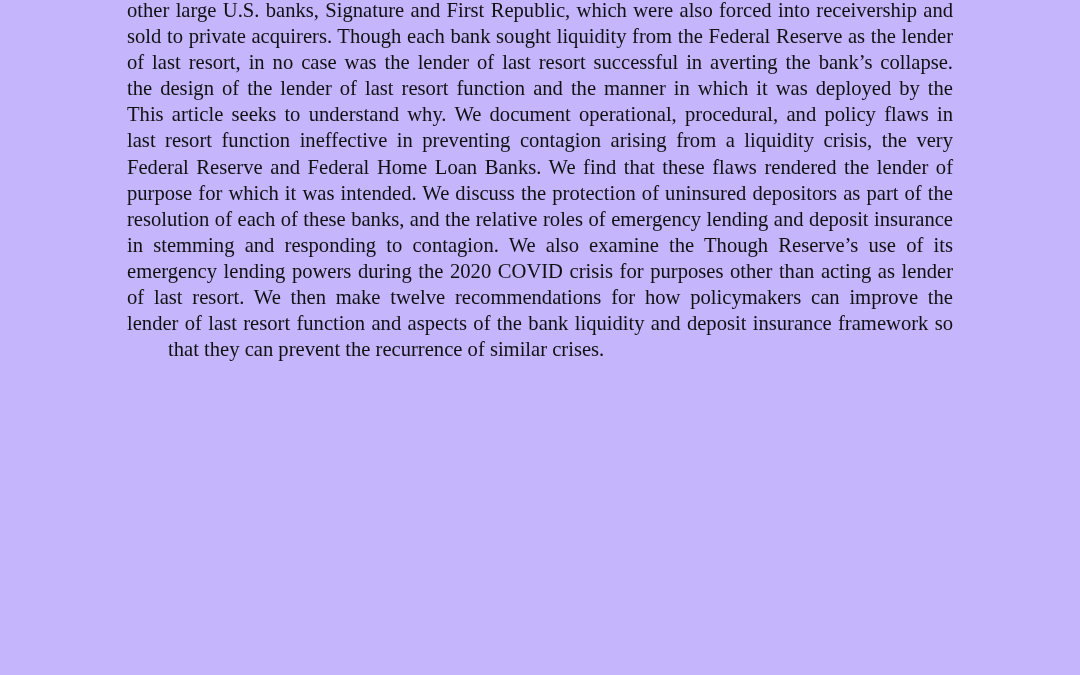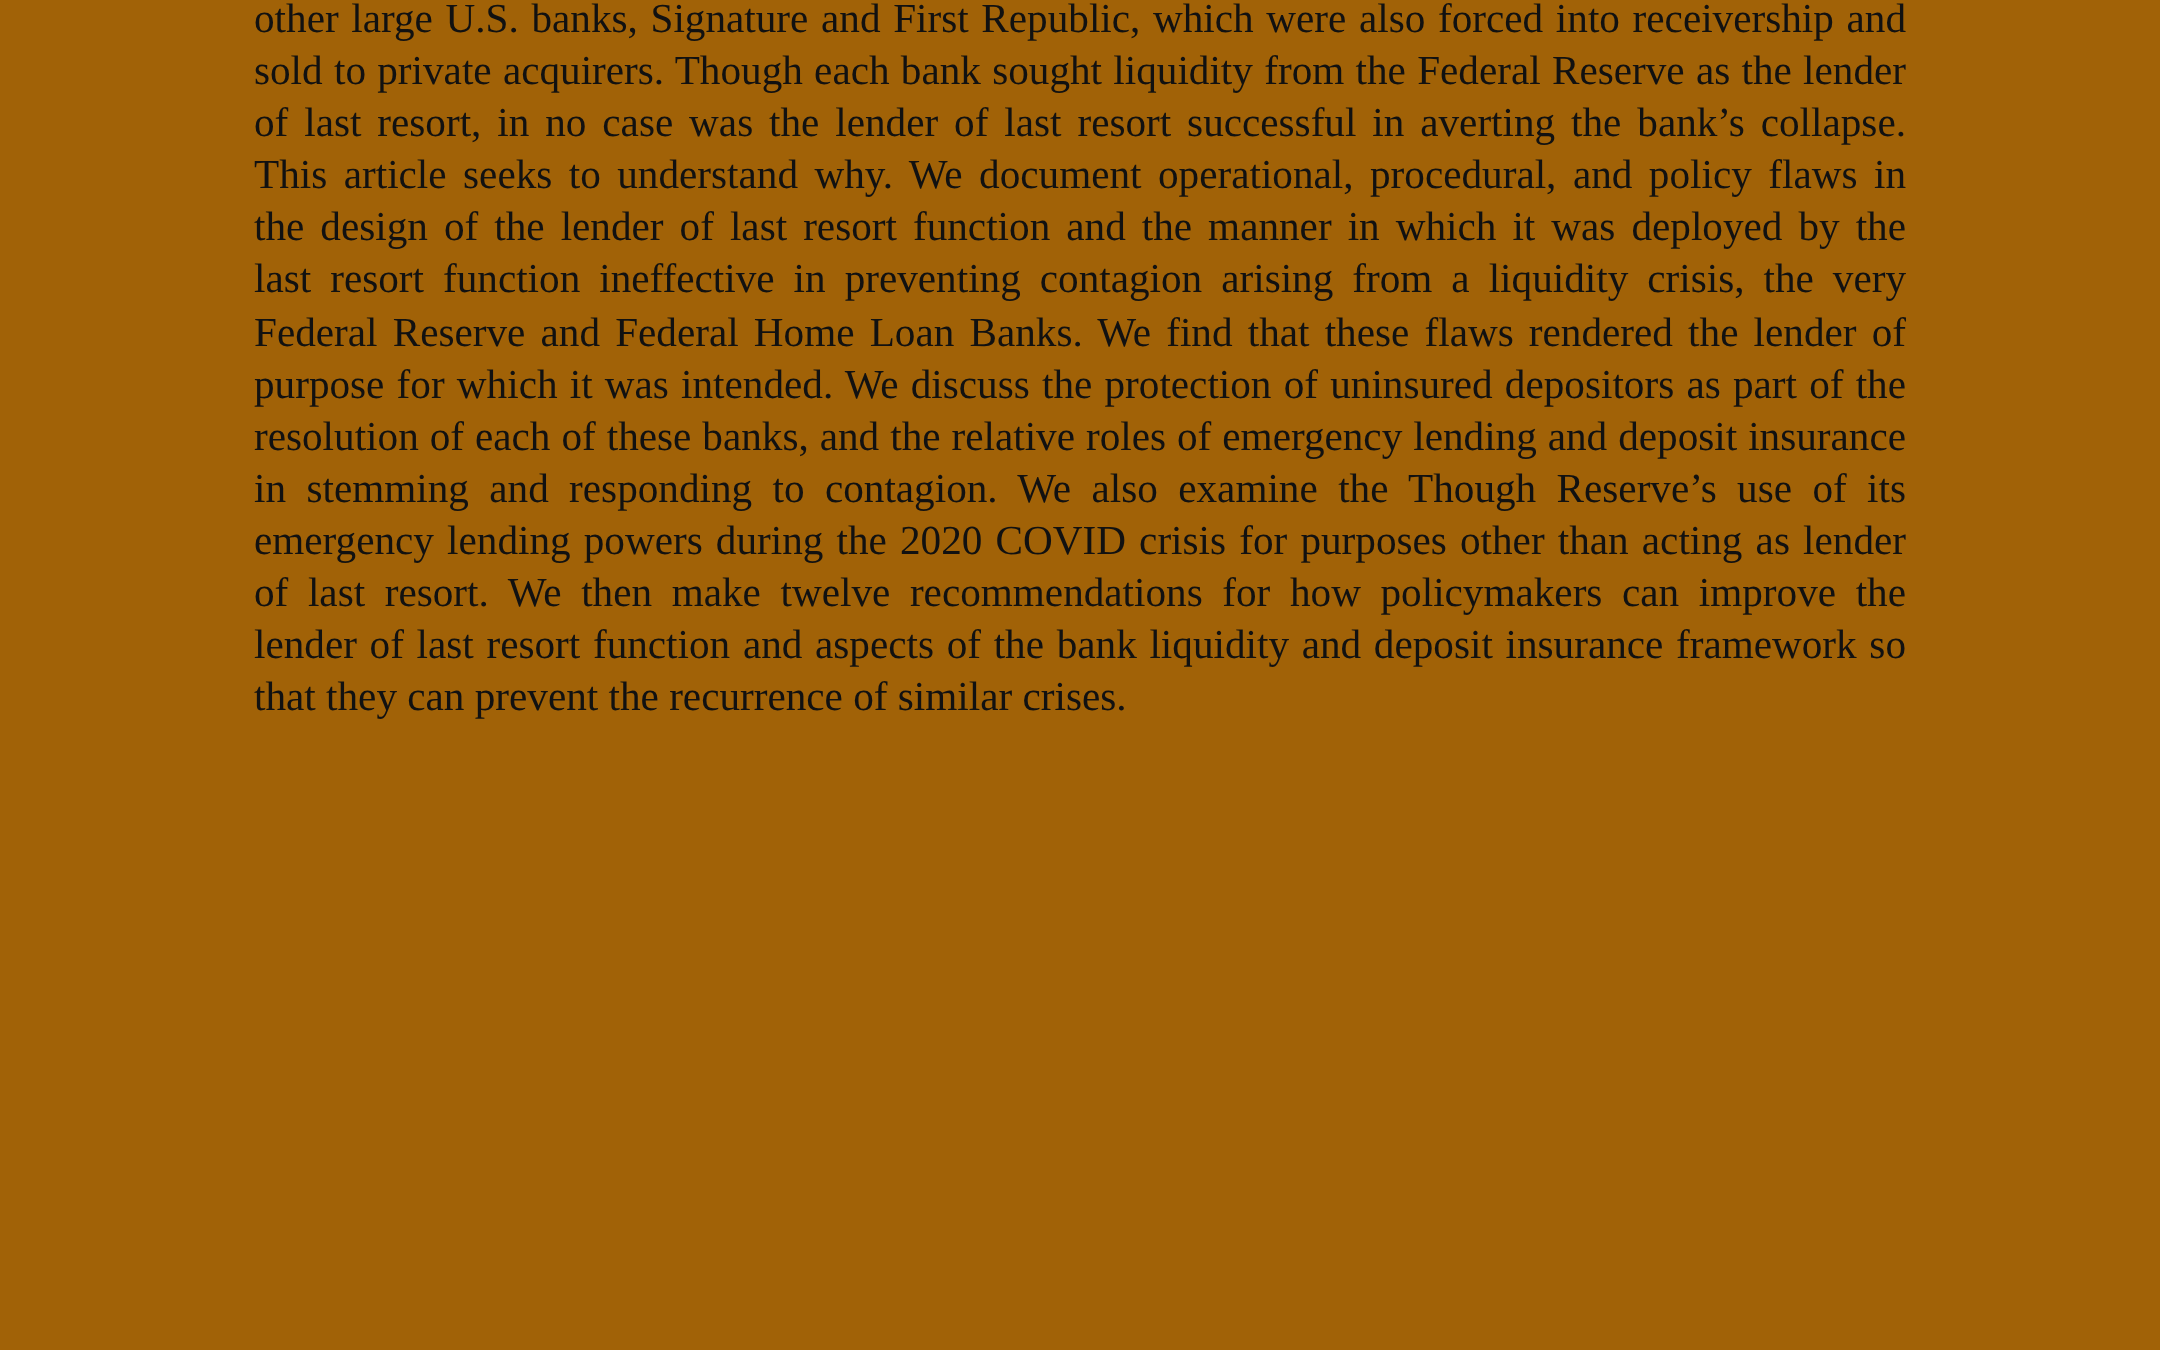--- a/index.html
+++ b/index.html
@@ -12,21 +12,21 @@
       height: 675px;
       overflow: hidden;
       position: relative;
     }
     .page {
       position: absolute;
       left: 0;
       top: 0;
       width: 1080px;
       height: 675px;
-      background: #a16207;
+      background: #c4b5fd;
     }
     .abstract {
       position: absolute;
       left: 127px;
       top: -3px;
       width: 826px;
       margin: 0;
       font-family: "Liberation Serif", serif;
       font-size: 20.6px;
       color: #111111;
@@ -34,32 +34,33 @@
     .line {
       display: block;
       height: 26.1px;
       line-height: 26.1px;
       white-space: nowrap;
       text-align: justify;
       text-align-last: justify;
     }
     .line.last {
       text-align-last: left;
+      margin-left: 41px;
     }
   </style>
 </head>
 <body>
 
 <div class="page">
   <div class="abstract">
     <span class="line">other large U.S. banks, Signature and First Republic, which were also forced into receivership and</span>
     <span class="line">sold to private acquirers. Though each bank sought liquidity from the Federal Reserve as the lender</span>
     <span class="line">of last resort, in no case was the lender of last resort successful in averting the bank’s collapse.</span>
+    <span class="line">the design of the lender of last resort function and the manner in which it was deployed by the</span>
     <span class="line">This article seeks to understand why. We document operational, procedural, and policy flaws in</span>
-    <span class="line">the design of the lender of last resort function and the manner in which it was deployed by the</span>
     <span class="line">last resort function ineffective in preventing contagion arising from a liquidity crisis, the very</span>
     <span class="line">Federal Reserve and Federal Home Loan Banks. We find that these flaws rendered the lender of</span>
     <span class="line">purpose for which it was intended. We discuss the protection of uninsured depositors as part of the</span>
     <span class="line">resolution of each of these banks, and the relative roles of emergency lending and deposit insurance</span>
     <span class="line">in stemming and responding to contagion. We also examine the Though Reserve’s use of its</span>
     <span class="line">emergency lending powers during the 2020 COVID crisis for purposes other than acting as lender</span>
     <span class="line">of last resort. We then make twelve recommendations for how policymakers can improve the</span>
     <span class="line">lender of last resort function and aspects of the bank liquidity and deposit insurance framework so</span>
     <span class="line last">that they can prevent the recurrence of similar crises.</span>
   </div>

